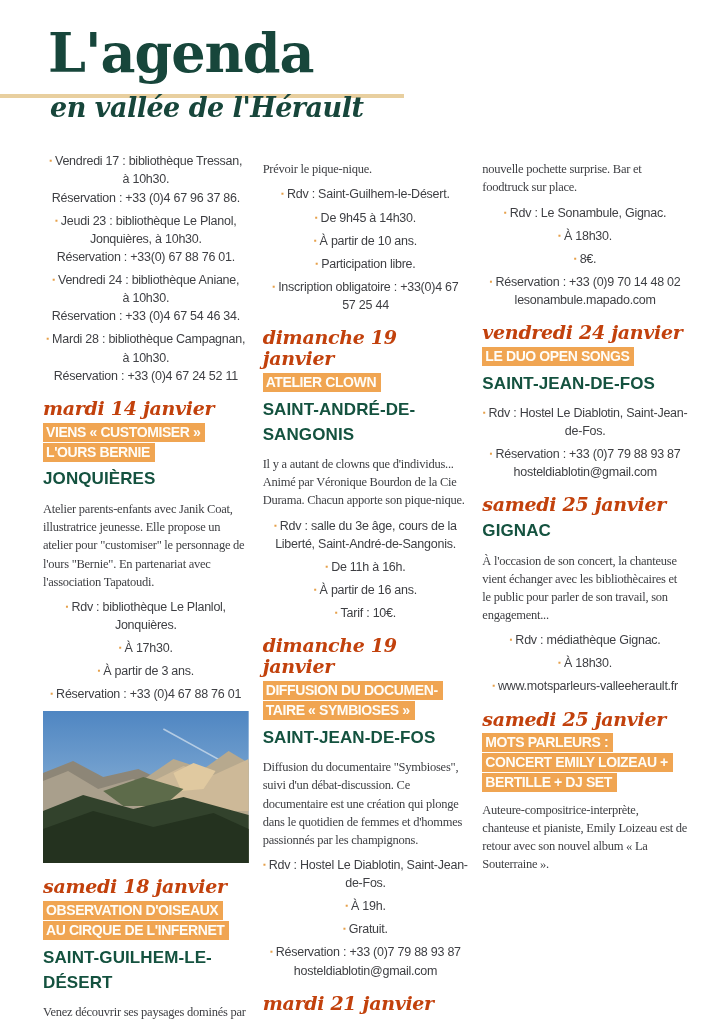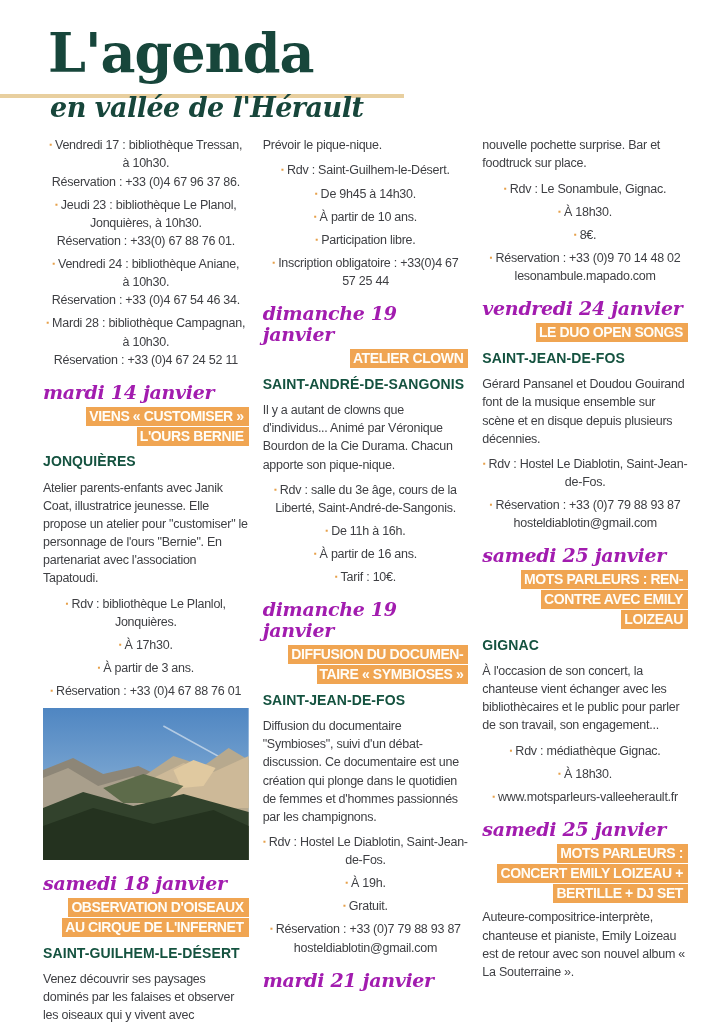--- a/index.html
+++ b/index.html
@@ -18,61 +18,61 @@
     position:absolute;left:0;top:94px;
     width:404px;height:4px;background:#e8cf9f;z-index:0;
   }
   .page-title{
     margin:0;position:relative;z-index:1;
     font-family:"DejaVu Serif","Liberation Serif",serif;
     font-weight:bold;font-size:54px;line-height:1.0;
     letter-spacing:-1px;color:#17463b;
   }
   .page-subtitle{
-    margin:14px 0 0 2px;position:relative;z-index:1;
+    margin:14px 0 16px 2px;position:relative;z-index:1;
     font-family:"DejaVu Serif","Liberation Serif",serif;
     font-style:italic;font-weight:bold;
     font-size:27px;line-height:1.05;color:#17463b;letter-spacing:-0.5px;
   }
 
   
   .columns{
     display:flex;gap:14px;
     padding:14px 36px 0 43px;
     align-items:flex-start;
   }
   .col{flex:1 1 0;min-width:0;font-size:12.5px;line-height:1.45;letter-spacing:-0.25px;}
 
   
-  .para{margin:0 0 7px 0;white-space:normal;}
+  .para{margin:8px 0 7px 0;white-space:normal;font-family:Liberation Serif, serif;}
   .blist{list-style:none;margin:0 0 2px 0;padding:0;text-align:center;}
   .blist li{
     margin:0 0 5px 0;white-space:pre-line;overflow-wrap:anywhere;
   }
   .blist li::before{
     content:"▪";color:#e6a04a;font-size:8px;
     margin-right:3px;vertical-align:2px;
   }
   .date{
     margin:13px 0 4px 0;
     font-family:"DejaVu Serif","Liberation Serif",serif;
     font-style:italic;font-weight:bold;
-    font-size:19px;line-height:1.1;color:#a21caf;letter-spacing:-0.3px;
-  }
-  .etitle-wrap{margin:1px 0 5px 0;line-height:1.42;text-align:right;}
+    font-size:19px;line-height:1.1;color:#c2410c;letter-spacing:-0.3px;
+  }
+  .etitle-wrap{margin:1px 0 5px 0;line-height:1.42;}
   .etitle{
     display:inline;white-space:pre;
     background:#f0a552;color:#fffdf8;
     font-weight:bold;font-size:14px;letter-spacing:-0.4px;
     padding:1px 5px 2px 3px;
     -webkit-box-decoration-break:clone;box-decoration-break:clone;
   }
   .loc{
     margin:3px 0 7px 0;
-    font-weight:bold;font-size:14px;letter-spacing:0.1px;
+    font-weight:bold;font-size:17px;letter-spacing:0.1px;
     color:#14523f;
   }
   .photo{
     margin:8px 0 6px 0;width:100%;height:152px;display:block;
   }
 </style>
 </head>
 <body>
 
 <div class="page">
@@ -187,32 +187,28 @@
         <li>Rdv : Le Sonambule, Gignac.</li>
         <li>À 18h30.</li>
         <li>8€.</li>
         <li>Réservation : +33 (0)9 70 14 48 02
 lesonambule.mapado.com</li>
       </ul>
 
       <h3 class="date">vendredi 24 janvier</h3>
       <div class="etitle-wrap"><span class="etitle">LE DUO OPEN SONGS</span></div>
       <div class="loc">SAINT-JEAN-DE-FOS</div>
-      <p class="para">Gérard Pansanel et Doudou Gouirand font de la musique ensemble sur scène et en disque depuis plusieurs décennies.</p>
       <ul class="blist">
         <li>Rdv : Hostel Le Diablotin, Saint-Jean-
 de-Fos.</li>
         <li>Réservation : +33 (0)7 79 88 93 87
 hosteldiablotin@gmail.com</li>
       </ul>
 
       <h3 class="date">samedi 25 janvier</h3>
-      <div class="etitle-wrap"><span class="etitle">MOTS PARLEURS : REN-
-CONTRE AVEC EMILY
-LOIZEAU</span></div>
       <div class="loc">GIGNAC</div>
       <p class="para">À l'occasion de son concert, la chanteuse vient échanger avec les bibliothècaires et le public pour parler de son travail, son engagement...</p>
       <ul class="blist">
         <li>Rdv : médiathèque Gignac.</li>
         <li>À 18h30.</li>
         <li>www.motsparleurs-valleeherault.fr</li>
       </ul>
 
       <h3 class="date">samedi 25 janvier</h3>
       <div class="etitle-wrap"><span class="etitle">MOTS PARLEURS :

